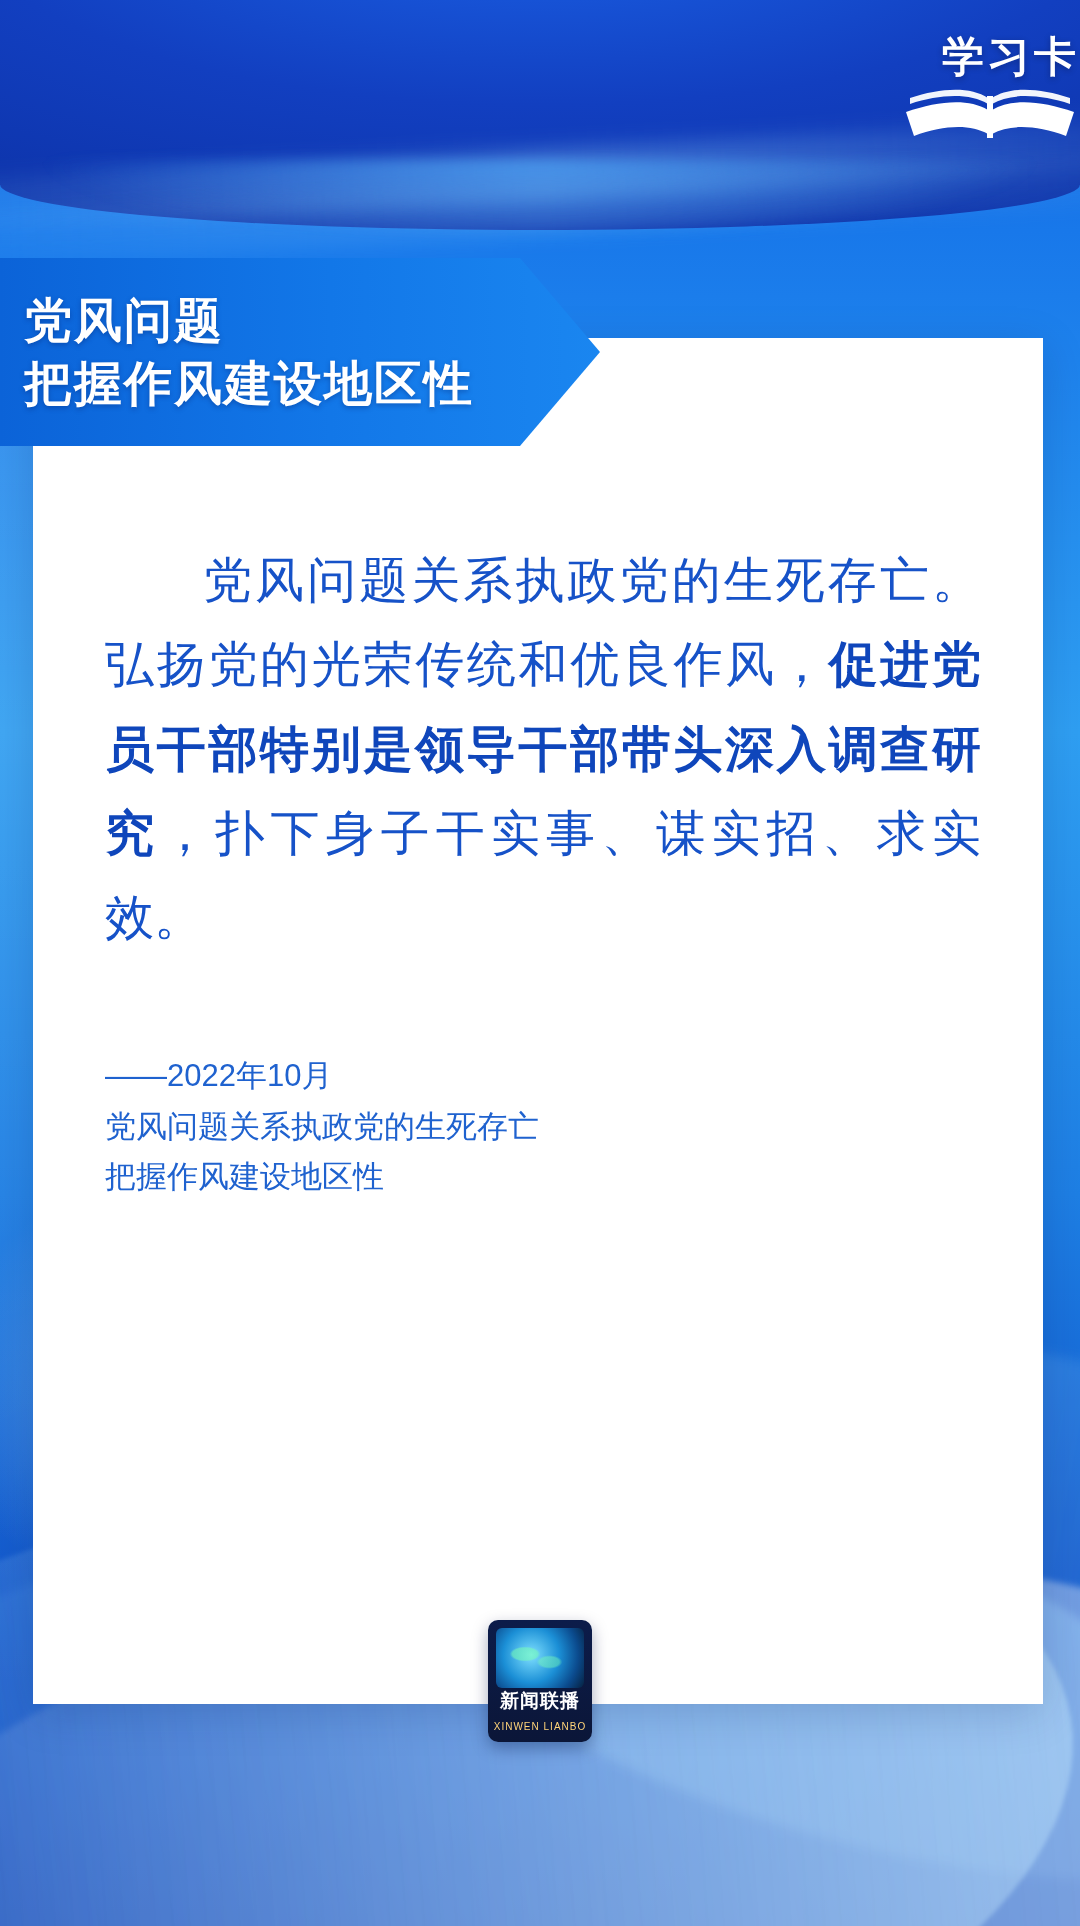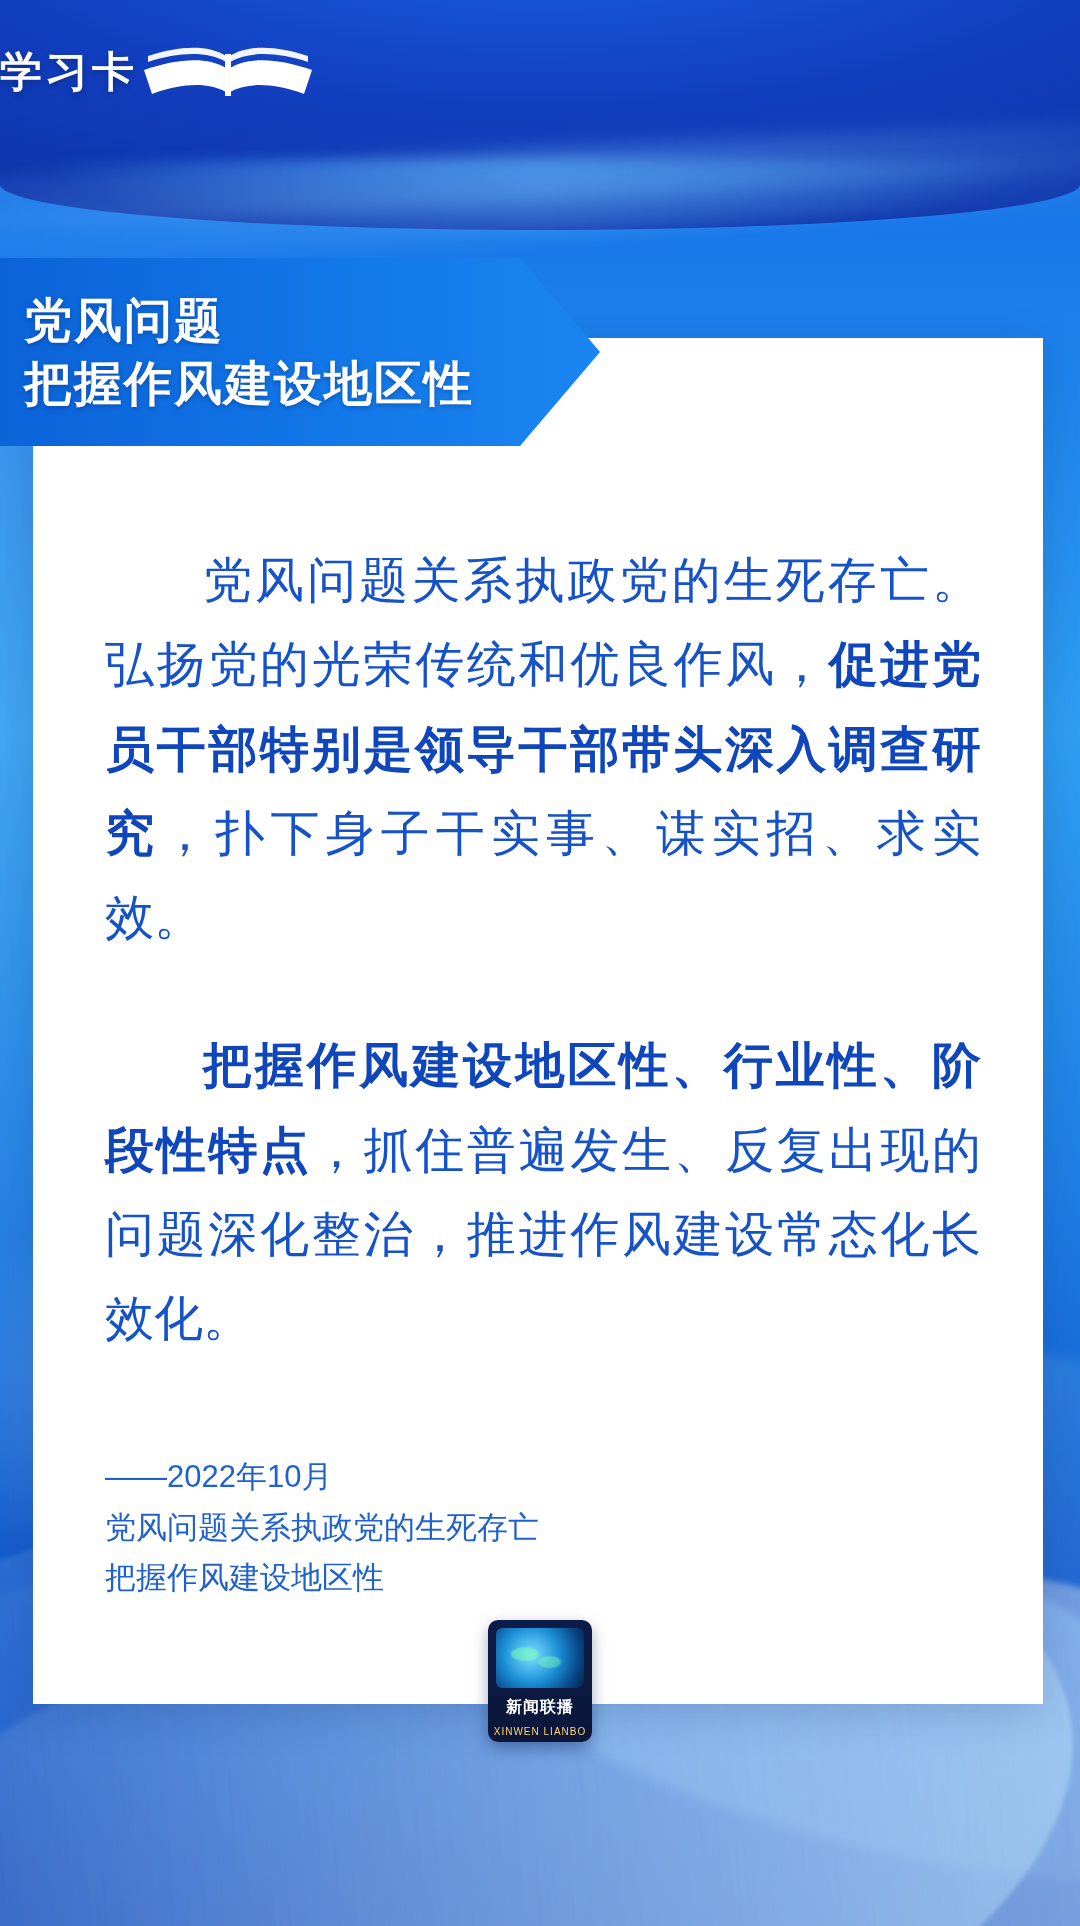--- a/index.html
+++ b/index.html
@@ -54,22 +54,22 @@
     filter: blur(10px);
     transform: rotate(-3deg);
   }
 
   
   .logo-wrap {
     position: absolute;
     top: 36px;
     left: 0; right: 0;
     display: flex;
-    flex-direction: row;
-    align-items: center;
+    flex-direction: column;
+    align-items: flex-end;
     z-index: 6;
   }
   .logo-text {
     color: #ffffff;
     font-size: 42px;
     font-weight: bold;
     letter-spacing: 4px;
     line-height: 1;
     font-family: "Liberation Serif", "DejaVu Serif", serif;
     text-shadow: 0 2px 6px rgba(0,0,20,0.3);
@@ -219,23 +219,23 @@
   .badge-globe:after {
     content: "";
     position: absolute;
     left: 8px; top: 10px;
     width: 70px; height: 40px;
     background:
       radial-gradient(ellipse at 30% 40%, rgba(120,255,180,0.55) 0 18%, rgba(120,255,180,0) 22%),
       radial-gradient(ellipse at 65% 60%, rgba(120,255,180,0.45) 0 15%, rgba(120,255,180,0) 20%);
   }
   .badge-title {
-    margin-top: 11px;
+    margin-top: 3px;
     color: #ffffff;
-    font-size: 16px;
+    font-size: 19px;
     font-weight: bold;
     letter-spacing: 1px;
     line-height: 1;
   }
   .badge-sub {
     margin-top: 12px;
     color: #ffd479;
     font-size: 10px;
     letter-spacing: 1px;
     line-height: 1;
@@ -282,23 +282,20 @@
   <div class="swoosh sw3"></div>
 
   <div class="card-accent"></div>
   <div class="card">
     <div class="card-body">
 
       <p class="para">
         <span>党风问题关系执政党的生死存亡。弘扬党的光荣传统和优良作风，</span><b>促进党员干部特别是领导干部带头深入调查研究</b><span>，扑下身子干实事、谋实招、求实效。</span>
       </p>
 
-      <p class="para second">
-        <b>把握作风建设地区性、行业性、阶段性特点</b><span>，抓住普遍发生、反复出现的问题深化整治，推进作风建设常态化长效化。</span>
-      </p>
 
       <div class="attribution">
         <div>——2022年10月</div>
         <div>党风问题关系执政党的生死存亡</div>
         <div>把握作风建设地区性</div>
       </div>
 
     </div>
   </div>
 

